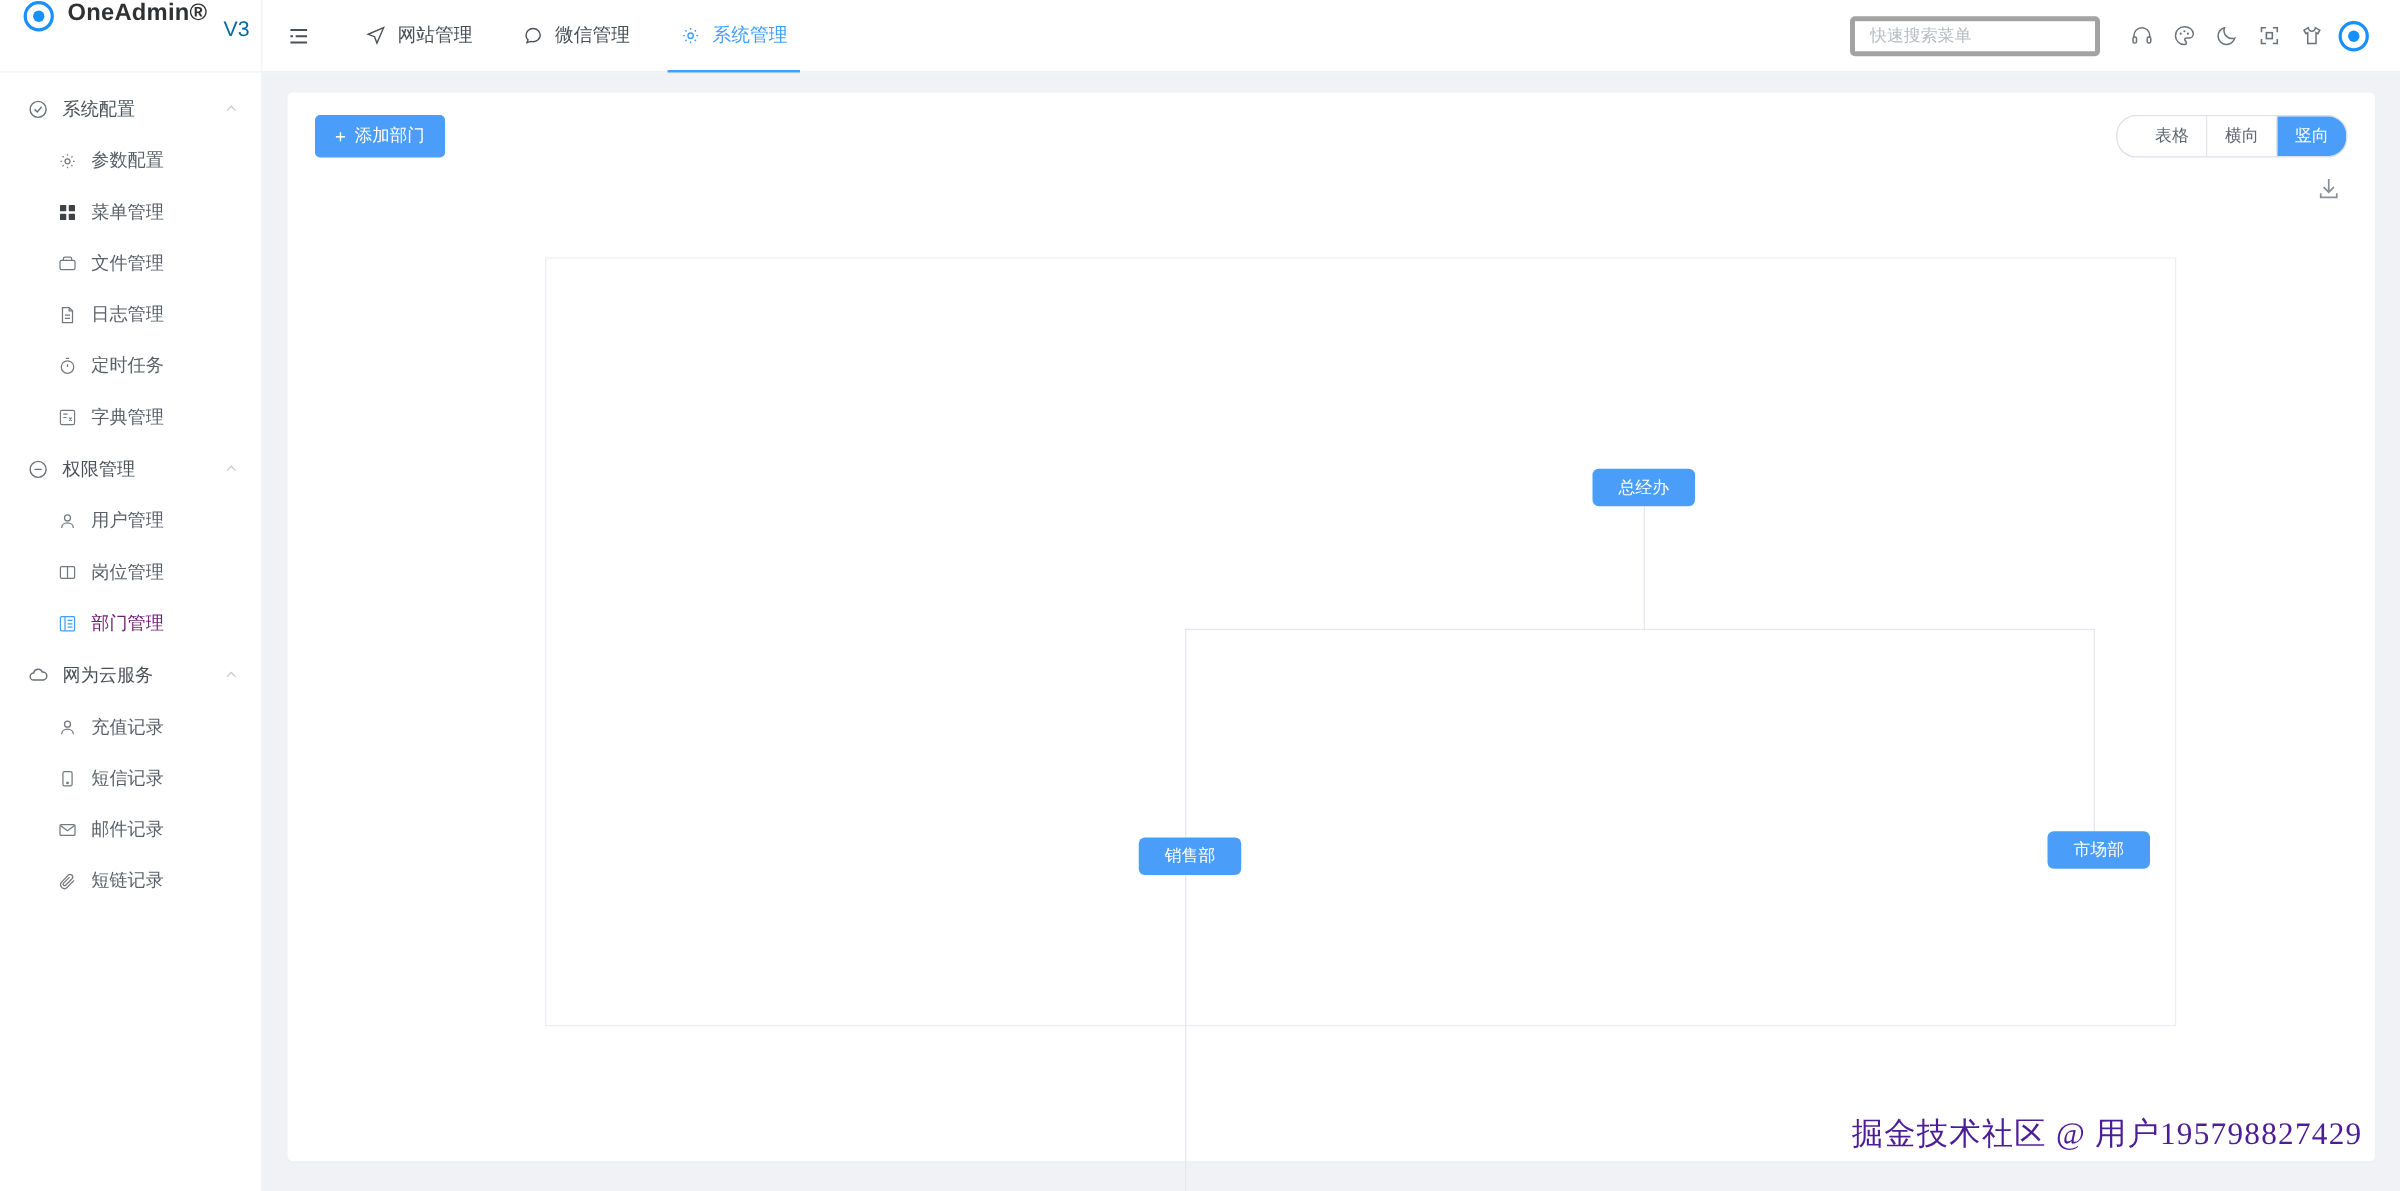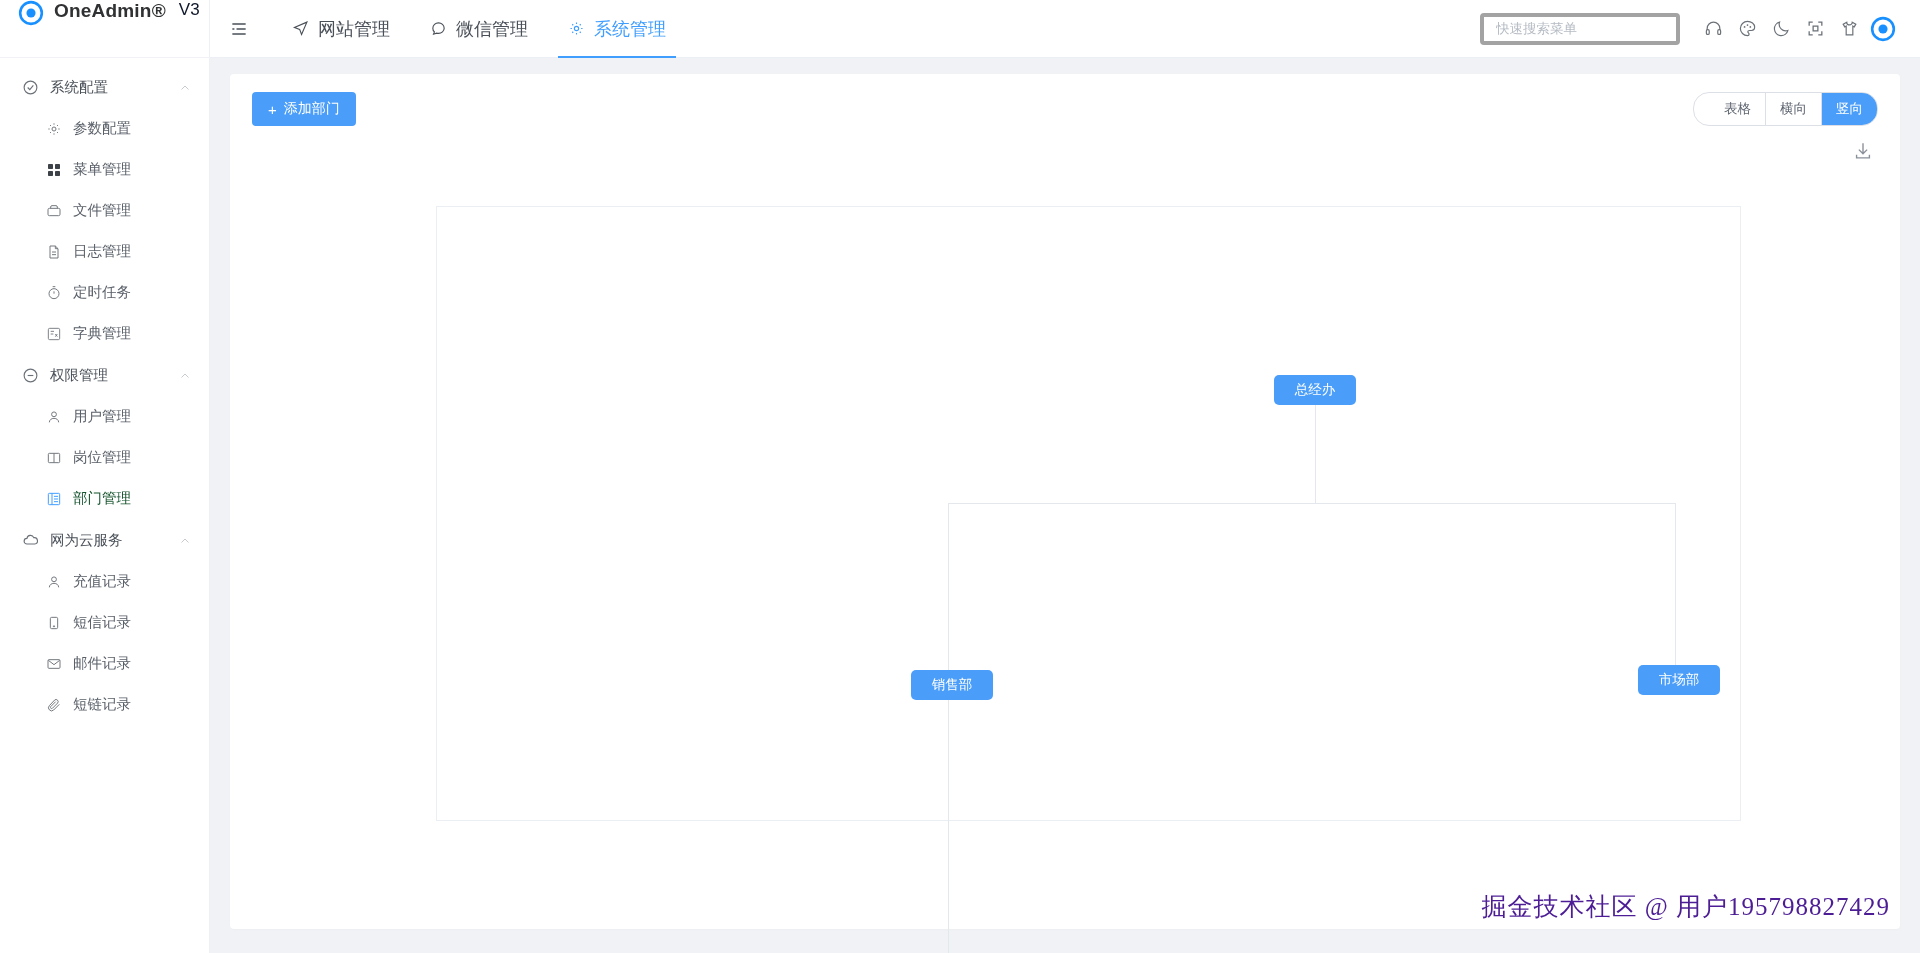--- a/index.html
+++ b/index.html
@@ -22,52 +22,52 @@
   .brand {
     height: 58px; display: flex; 
     padding-left: 18px; gap: 10px;
     border-bottom: 1px solid #f0f2f5;
   }
   .brand-logo { width: 26px; height: 26px; flex: 0 0 26px; }
   .brand-name {
     font-size: 19px; font-weight: bold; color: #303133;
     letter-spacing: .2px;
   }
-  .brand-ver { font-size: 17px; color: #0f172a; font-weight: normal; margin-left: 3px; }
+  .brand-ver { font-size: 17px; color: #0369a1; font-weight: normal; margin-left: 3px; margin-top: 14px; }
 
   .menu { padding-top: 8px; flex: 1 1 auto; }
   .group-title {
     display: flex; align-items: center; height: 42px;
     padding: 0 18px 0 22px; color: #4a5058; font-size: 14.5px;
     cursor: pointer; position: relative;
   }
   .group-title .g-ico { width: 17px; height: 17px; margin-right: 11px; flex:0 0 17px; }
   .group-title .g-label { flex: 1 1 auto; }
   .chev { width: 12px; height: 12px; opacity: .55; }
 
   .menu-item {
     display: flex; align-items: center; height: 41px;
     padding-left: 46px; color: #5a6069; font-size: 14.5px;
     cursor: pointer;
   }
   .menu-item .m-ico { width: 16px; height: 16px; margin-right: 11px; flex:0 0 16px; }
-  .menu-item.active { color: #14532d; }
+  .menu-item.active { color: #701a75; }
 
   
   .main { flex: 1 1 auto; display: flex; flex-direction: column; min-width: 0;}
 
   .topbar {
     height: 58px; background: #fff; display: flex; align-items: center;
     border-bottom: 1px solid #eceff3; position: relative; flex: 0 0 58px;
   }
   .hamburger { margin-left: 18px; width: 22px; height: 22px; cursor: pointer; display:flex; align-items:center; justify-content:center;}
   .tabs { display: flex; align-items: stretch; height: 58px; margin-left: 22px; }
   .tab {
     display: flex; align-items: center; gap: 9px;
-    padding: 0 20px; font-size: 18px; color: #4a5058;
+    padding: 0 20px; font-size: 15px; color: #4a5058;
     cursor: pointer; position: relative; height: 58px;
   }
   .tab .t-ico { width: 17px; height: 17px; flex:0 0 17px; }
   .tab.active { color: #409eff; }
   .tab.active::after {
     content: ""; position: absolute; left: 10px; right: 10px; bottom: 0;
     height: 2px; background: #409eff;
   }
 
   .top-right {

